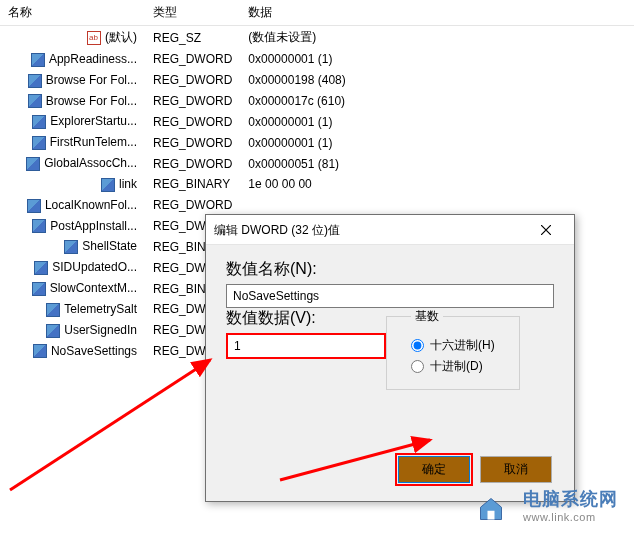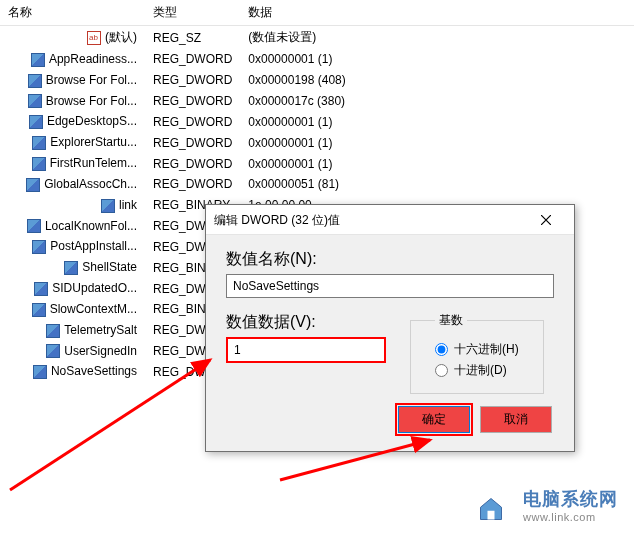--- a/index.html
+++ b/index.html
@@ -10,36 +10,36 @@
 .registry-table th:first-child { width: 145px; }
 .registry-table th:nth-child(2) { width: 95px; }
 .registry-table td { padding: 3px 8px; font-size: 12px; white-space: nowrap; overflow: hidden; text-overflow: ellipsis; }
 .registry-table td:first-child { max-width: 145px; text-align: right; }
 
 .reg-icon { display: inline-block; width: 14px; height: 14px; vertical-align: middle; margin-right: 4px; }
 .reg-icon-ab { background: #fff; border: 1px solid #c0392b; position: relative; }
 .reg-icon-ab::after { content: "ab"; position: absolute; font-size: 8px; color: #c0392b; top: 0; left: 1px; line-height: 12px; }
 .reg-icon-bin { background: linear-gradient(135deg, #5b9bd5 0%, #5b9bd5 50%, #4472c4 50%, #4472c4 100%); border: 1px solid #2e5c9a; }
 
-.dialog { position: absolute; left: 205px; top: 204px; width: 370px; height: 248px; background: #f0f0f0; border: 1px solid #707070; box-shadow: 2px 2px 8px rgba(0,0,0,0.3); }
+.dialog { position: absolute; left: 205px; top: 214px; width: 370px; height: 288px; background: #f0f0f0; border: 1px solid #707070; box-shadow: 2px 2px 8px rgba(0,0,0,0.3); }
 .dialog-title { height: 30px; line-height: 30px; padding: 0 8px; background: #fff; border-bottom: 1px solid #e5e5e5; display: flex; justify-content: space-between; align-items: center; }
 .dialog-title span { font-size: 12px; }
 .close-btn { width: 40px; height: 24px; display: flex; align-items: center; justify-content: center; cursor: pointer; }
 .close-btn svg { width: 10px; height: 10px; }
 .dialog-body { padding: 14px 20px; }
 .field-label { font-size: 16px; margin-bottom: 4px; display: block; }
 .text-input { width: 100%; padding: 4px 6px; border: 1px solid #7a7a7a; background: #fff; font-size: 12px; font-family: inherit; }
-.row2 { display: flex; gap: 24px; margin-top: 14px; }
+.row2 { display: flex; }
 .value-col { flex: 0 0 160px; }
 .radix-col fieldset { border: 1px solid #d0d0d0; padding: 8px 24px 10px; }
 .radix-col legend { font-size: 12px; padding: 0 4px; }
 .radio-row { display: flex; align-items: center; gap: 6px; margin: 4px 0; font-size: 12px; }
 .radio-row input { width: 13px; height: 13px; }
 .dialog-buttons { position: absolute; right: 22px; bottom: 18px; display: flex; gap: 10px; }
-.btn { min-width: 72px; padding: 4px 16px; background: #ef4444; border: 1px solid #adadad; font-size: 12px; font-family: Liberation Mono, monospace; cursor: pointer; }
+.btn { min-width: 72px; padding: 4px 16px; background: #a16207; border: 1px solid #adadad; font-size: 12px; font-family: Liberation Mono, monospace; cursor: pointer; }
 .btn-primary { border: 1px solid #0078d7; }
 
 .highlight-red { border: 2px solid #ff0000 !important; }
 .highlight-red-box { outline: 2px solid #ff0000; outline-offset: 1px; }
 
 .arrow { position: absolute; pointer-events: none; }
 
 .watermark { position: absolute; right: 16px; bottom: 10px; display: flex; align-items: flex-end; gap: 18px; }
 .wm-icon { width: 28px; height: 28px; }
 .wm-text-cn { font-size: 18px; font-weight: 700; color: #4a7db8; letter-spacing: 1px; }
@@ -68,26 +68,21 @@
         <td>0x00000001 (1)</td>
       </tr>
       <tr>
         <td><span class="reg-icon reg-icon-bin"></span><span>Browse For Fol...</span></td>
         <td>REG_DWORD</td>
         <td>0x00000198 (408)</td>
       </tr>
       <tr>
         <td><span class="reg-icon reg-icon-bin"></span><span>Browse For Fol...</span></td>
         <td>REG_DWORD</td>
-        <td>0x0000017c (380)</td>
-      </tr>
-      <tr>
-        <td><span class="reg-icon reg-icon-bin"></span><span>EdgeDesktopS...</span></td>
-        <td>REG_DWORD</td>
-        <td>0x00000001 (1)</td>
+        <td>0x0000017c (610)</td>
       </tr>
       <tr>
         <td><span class="reg-icon reg-icon-bin"></span><span>ExplorerStartu...</span></td>
         <td>REG_DWORD</td>
         <td>0x00000001 (1)</td>
       </tr>
       <tr>
         <td><span class="reg-icon reg-icon-bin"></span><span>FirstRunTelem...</span></td>
         <td>REG_DWORD</td>
         <td>0x00000001 (1)</td>

